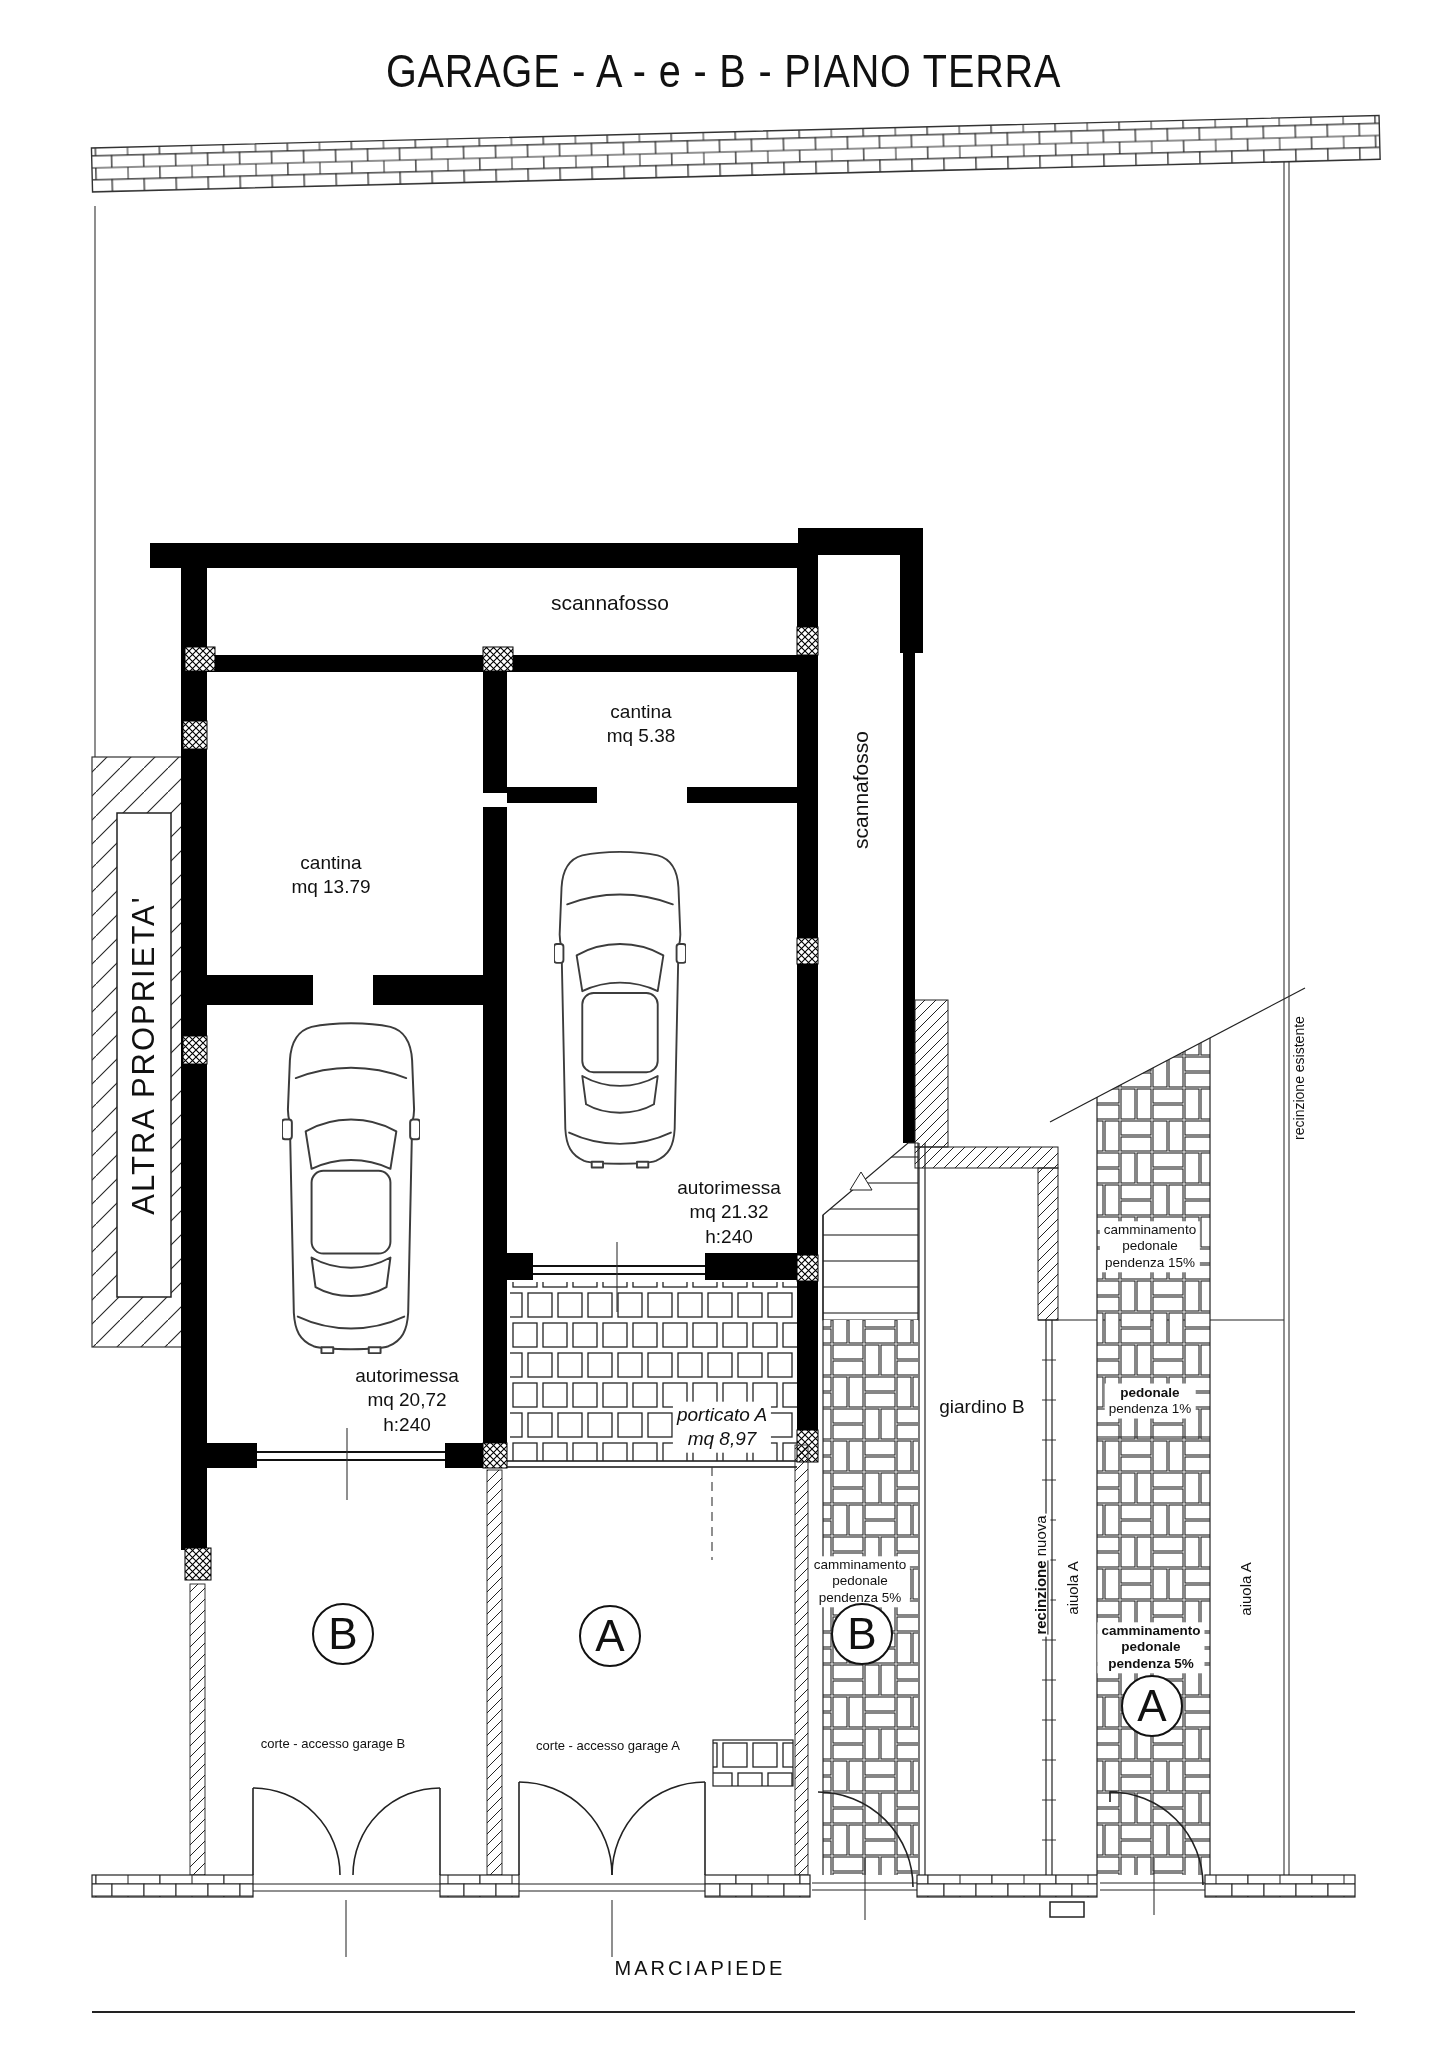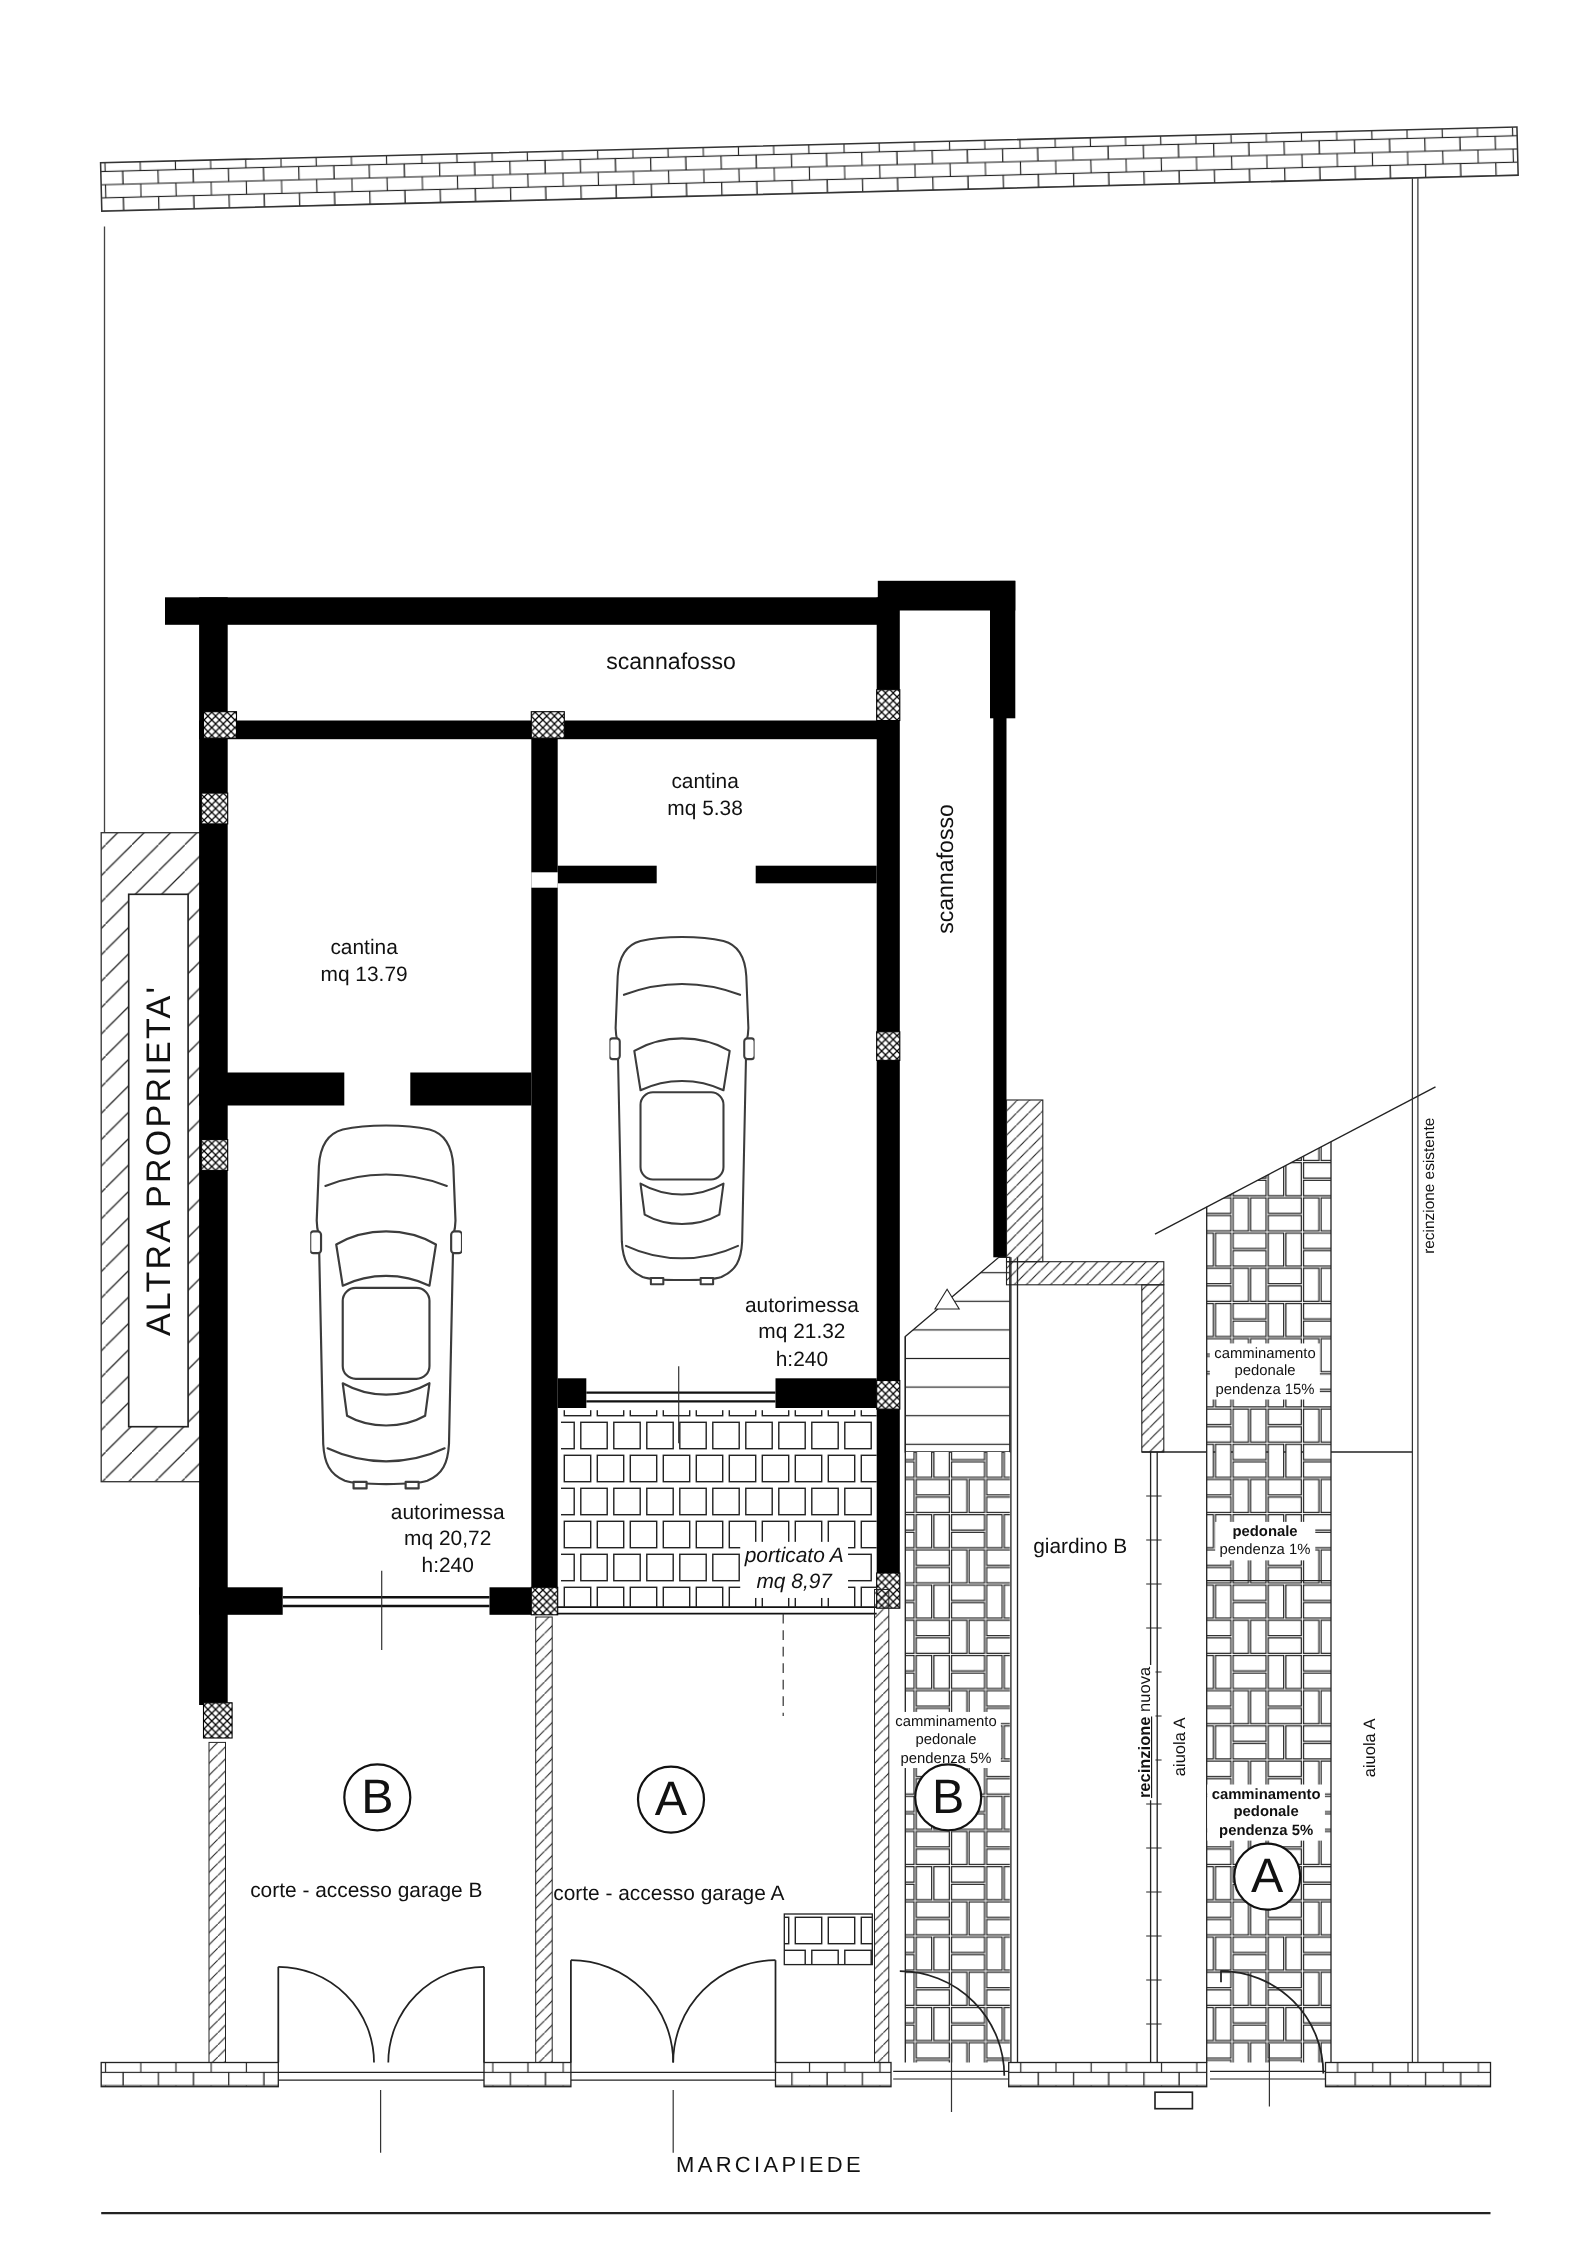--- a/index.html
+++ b/index.html
@@ -13,21 +13,21 @@
   .small{font-size:13.5px;line-height:1.22;}
   .bold{font-weight:bold;}
   .title{position:absolute;top:44px;left:0;width:100%;text-align:center;
          font-size:46px;color:#111;}
   .title span{display:inline-block;transform:scaleX(0.86);letter-spacing:1px;white-space:nowrap;}
   .marker{position:absolute;width:58px;height:58px;border:2.5px solid #111;border-radius:50%;
           background:#fff;display:flex;align-items:center;justify-content:center;
           font-size:44px;transform:translate(-50%,-50%);}
   .altra{font-size:31px;letter-spacing:2px;}
   .marcia{font-size:20px;letter-spacing:3px;}
-  .corte{font-size:19px;}
+  .corte{font-size:13px;margin-top:24px;}
   .scan{font-size:21px;}
   .aiuola{font-size:15px;}
   .rec{font-size:14px;}
   .recn{font-size:15px;}
   .u{text-decoration:underline;}
 </style>
 </head>
 <body>
 
 <div class="sheet">
@@ -259,20 +259,23 @@
       <line x1="1154" y1="1858" x2="1154" y2="1915"></line>
       <line x1="617" y1="1242" x2="617" y2="1312"></line>
       <line x1="347" y1="1428" x2="347" y2="1500"></line>
       <line x1="712" y1="1467" x2="712" y2="1560" stroke-dasharray="9 6"></line>
     </g>
 
     <use href="#car" x="554" y="845" width="132" height="330"></use>
     <use href="#car" x="282" y="1016" width="138" height="345"></use>
   </svg>
 
+  <div class="title">
+    <span>GARAGE - A - e - B - PIANO TERRA</span>
+  </div>
 
   <div class="lbl scan" style="left:610px;top:603px;">scannafosso</div>
 
   <div class="lbl rot scan" style="left:861px;top:790px;">scannafosso</div>
 
   <div class="lbl" style="left:641px;top:724px;">
     <div>cantina</div>
     <div>mq 5.38</div>
   </div>
 

